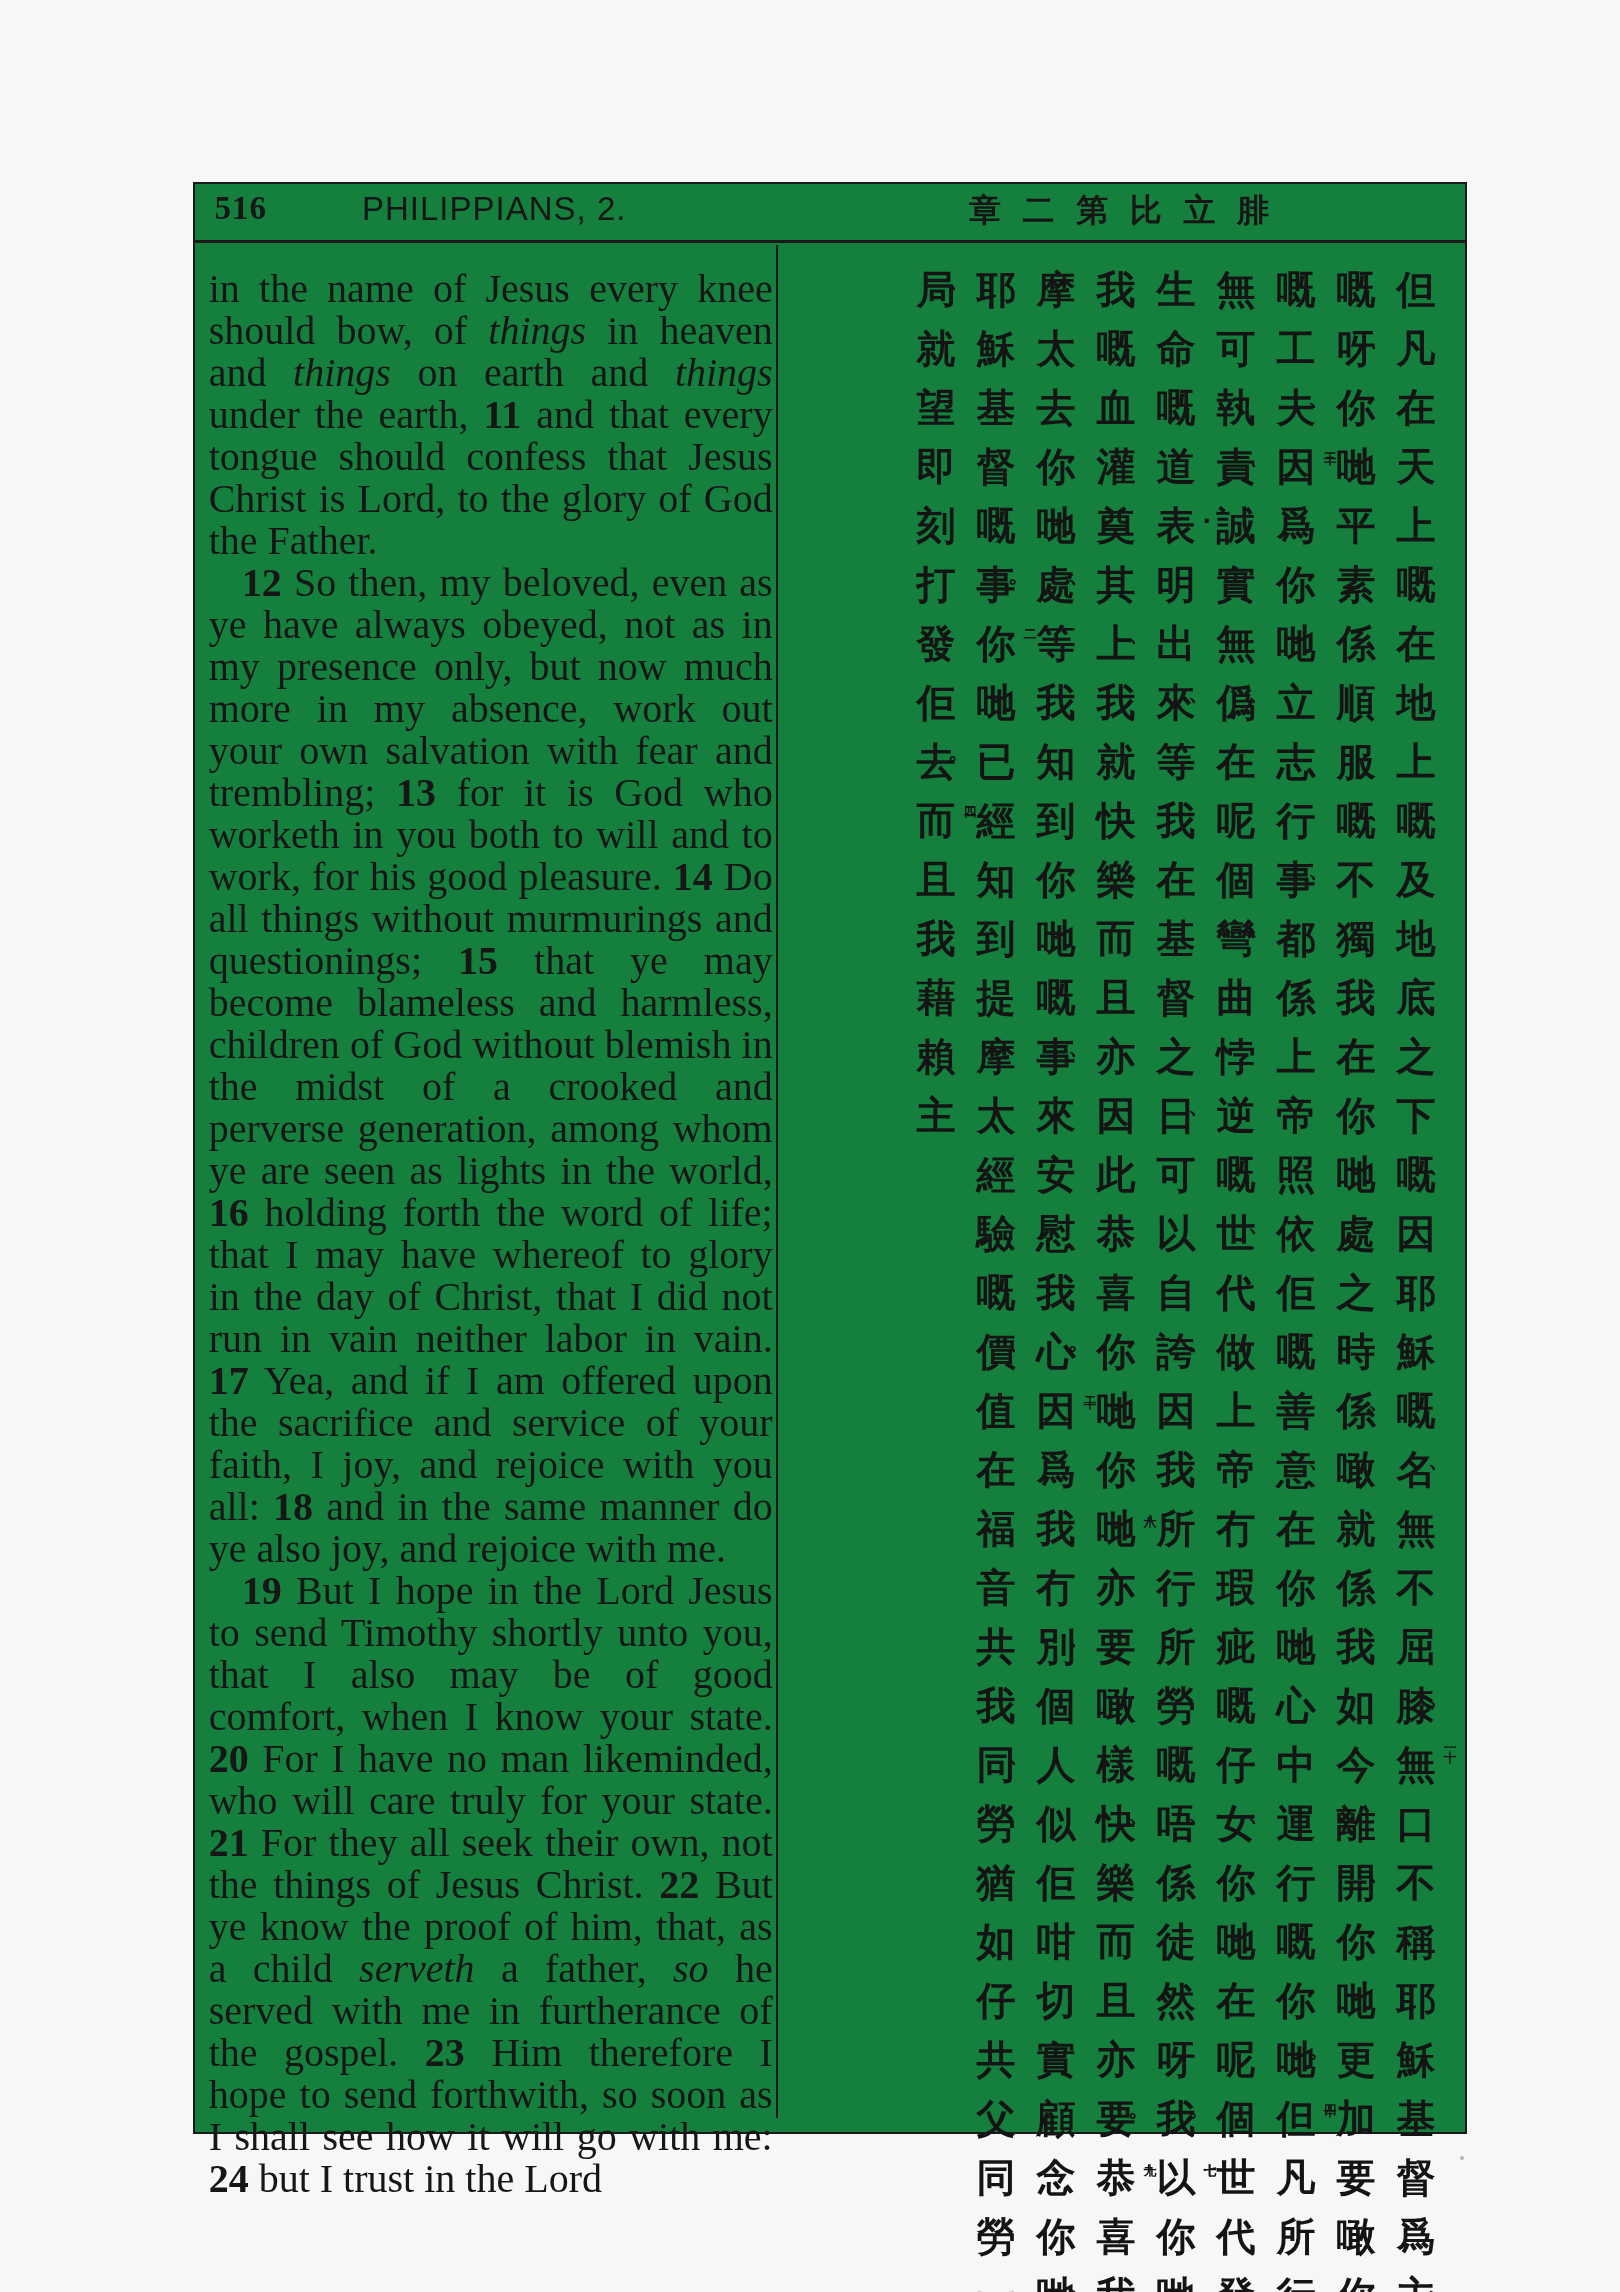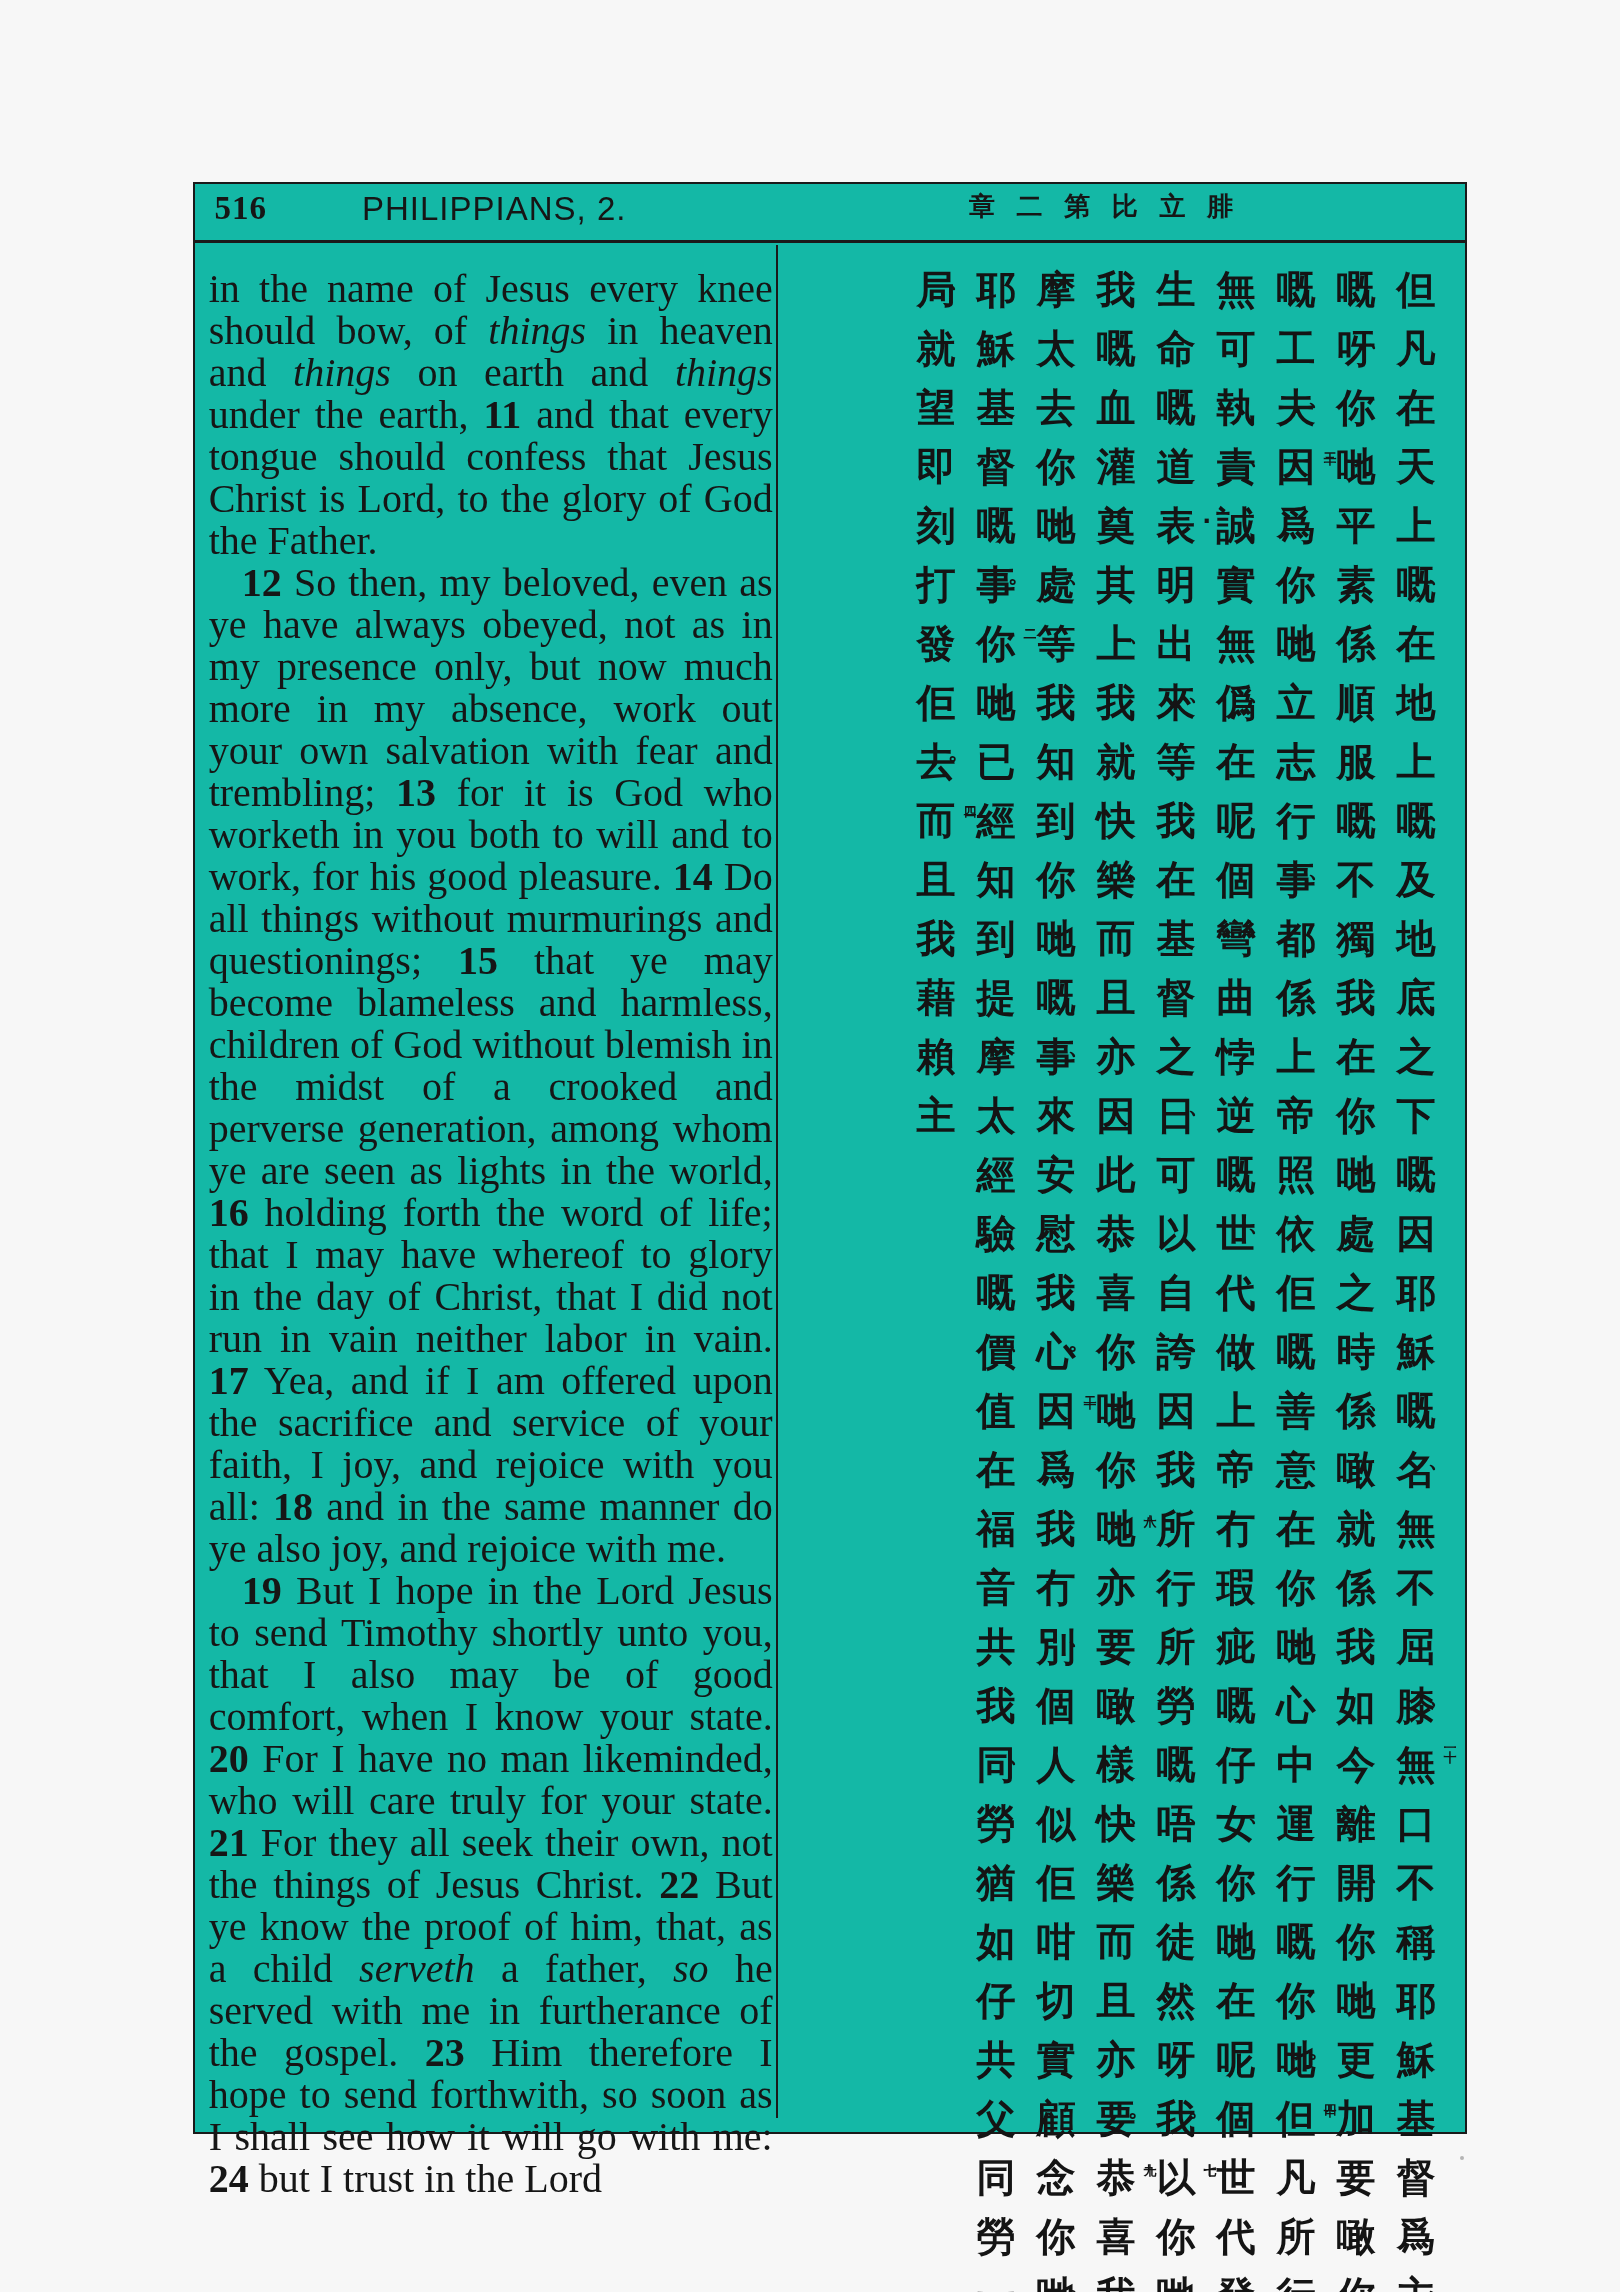--- a/index.html
+++ b/index.html
@@ -10,41 +10,41 @@
     font-family: "DejaVu Serif", "Liberation Serif", serif;
     color: #161616;
   }
   .page {
     position: absolute; left: 193px; top: 182px;
     width: 1274px; height: 1952px;
     border-left: 2.9px solid #1a1a1a;
     border-right: 2.9px solid #1a1a1a;
     border-top: 2.9px solid #1a1a1a;
     border-bottom: 2.9px solid #1a1a1a;
-    background: #14b8a6;
+    background: #15803d;
     box-sizing: border-box;
   }
   .header {
     position: absolute; left: 0; top: 0; right: 0; height: 56px;
     border-bottom: 3.9px solid #1a1a1a;
   }
   .page-number {
     position: absolute; left: 19.6px; top: 5.9px;
     font-family: "Liberation Serif", serif; font-weight: bold;
     font-size: 33px; letter-spacing: 1px;
   }
   .running-title {
     position: absolute; left: 167px; top: 5.9px;
     font-family: Liberation Sans, sans-serif;
     font-size: 33px; letter-spacing: 1px;
   }
   .chinese-title {
     position: absolute; left: 774px; top: 4.9px;
     font-family: "DejaVu Sans", sans-serif;
-    font-size: 26px; letter-spacing: 21.6px;
+    font-size: 32px; letter-spacing: 21.6px;
     font-weight: bold;
   }
   .english-col {
     position: absolute; left: 13.7px; top: 84px; width: 564px;
     font-family: "Liberation Serif", serif;
     font-size: 40px; line-height: 42px;
     text-align: justify;
   }
   .english-col p { margin: 0; }
   .english-col p.indent { text-indent: 33px; }

